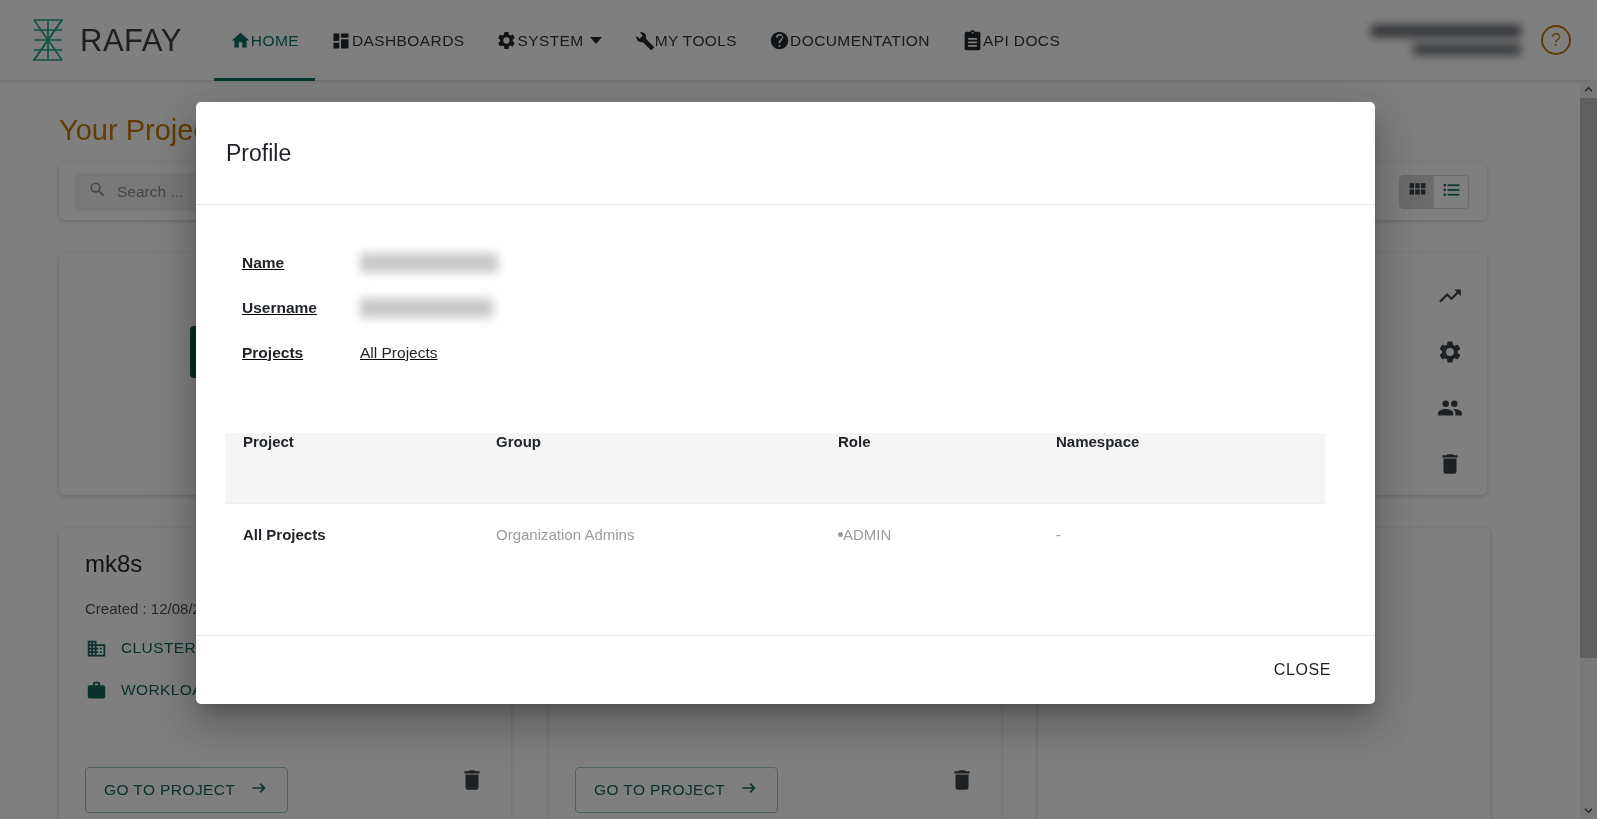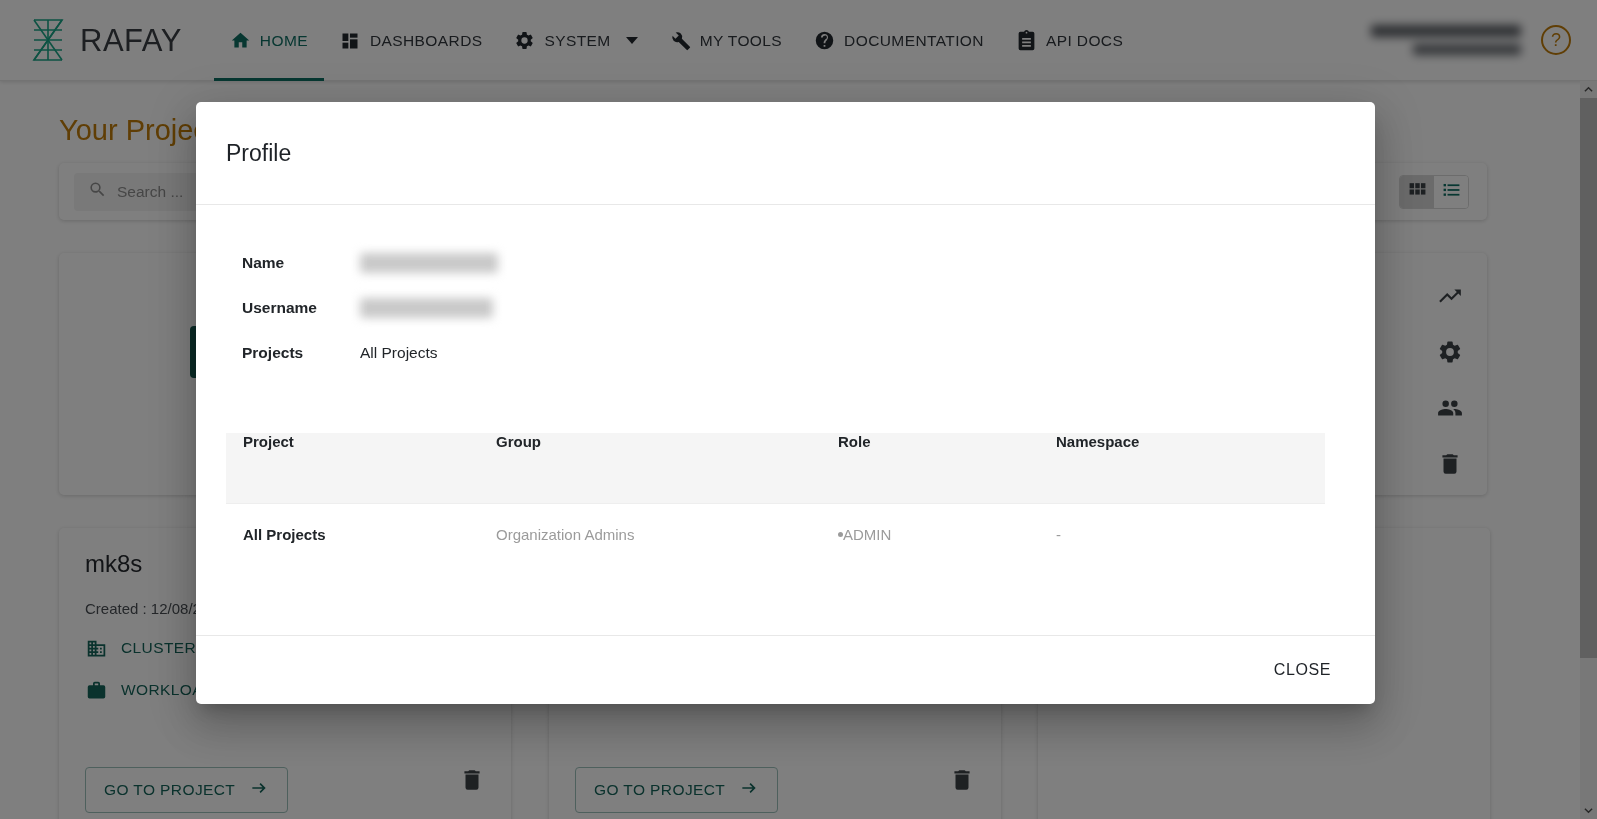--- a/index.html
+++ b/index.html
@@ -27,21 +27,21 @@
   }
   .brand { display: flex; align-items: center; margin-left: 26px; }
   .brand-mark { width: 44px; height: 46px; }
   .brand-word {
     font-size: 31px; letter-spacing: .5px; font-weight: 400;
     color: #3a3f45; margin-left: 10px; line-height: 1;
   }
 
   .navitems { display: flex; align-items: center; margin-left: 32px; height: 81px; }
   .navitem {
-    display: flex; align-items: center; gap: 9px;
+    display: flex; align-items: center; 
     height: 81px; padding: 0 16px; cursor: pointer;
     position: relative;
   }
   .navitem .lbl {
     font-size: 15.5px; letter-spacing: .4px; color: #31363c; font-weight: 400;
   }
   .navitem.active .lbl { color: #0e6e63; }
   .navitem.active::after {
     content:""; position:absolute; left:0; right:0; bottom:0; height:3px; background:#0e6e63;
   }
@@ -144,21 +144,21 @@
   .dialog {
     position: absolute; left: 196px; top: 102px; width: 1179px; height: 602px;
     background: #fff; border-radius: 5px; z-index: 11;
     box-shadow: 0 11px 15px -7px rgba(0,0,0,.2), 0 24px 38px 3px rgba(0,0,0,.14), 0 9px 46px 8px rgba(0,0,0,.12);
     display: flex; flex-direction: column;
   }
   .dlg-head { height: 103px; display: flex; align-items: center; padding: 0 30px; border-bottom: 1px solid #e8e8e8; }
   .dlg-title { font-size: 23px; color: #1e2227; font-weight: 400; }
   .dlg-body { flex: 1; padding: 35px 30px 0 30px; overflow: hidden; }
 
-  .fields { margin-left: 16px; }
+  .fields { margin-left: 16px; text-decoration: underline; }
   .frow { display:flex; align-items:center; height: 45px; }
   .fkey { width: 110px; font-size: 15.5px; font-weight: bold; color: #212529; }
   .fval { font-size: 15.5px; color: #212529; margin-left: 8px; }
   .redact { height: 20px; border-radius: 3px; background: #c9c9c9; filter: blur(5px); margin-left: 8px; }
   .redact.n { width: 138px; }
   .redact.u { width: 133px; }
 
   .tbl { margin-top: 58px; width: 1099px; }
   .thead { background:#f5f5f5; height: 70px; display:flex; align-items:flex-start; }
   .tbody .trow { height: 62px; display:flex; align-items:center; border-top: 1px solid #eeeeee; }

